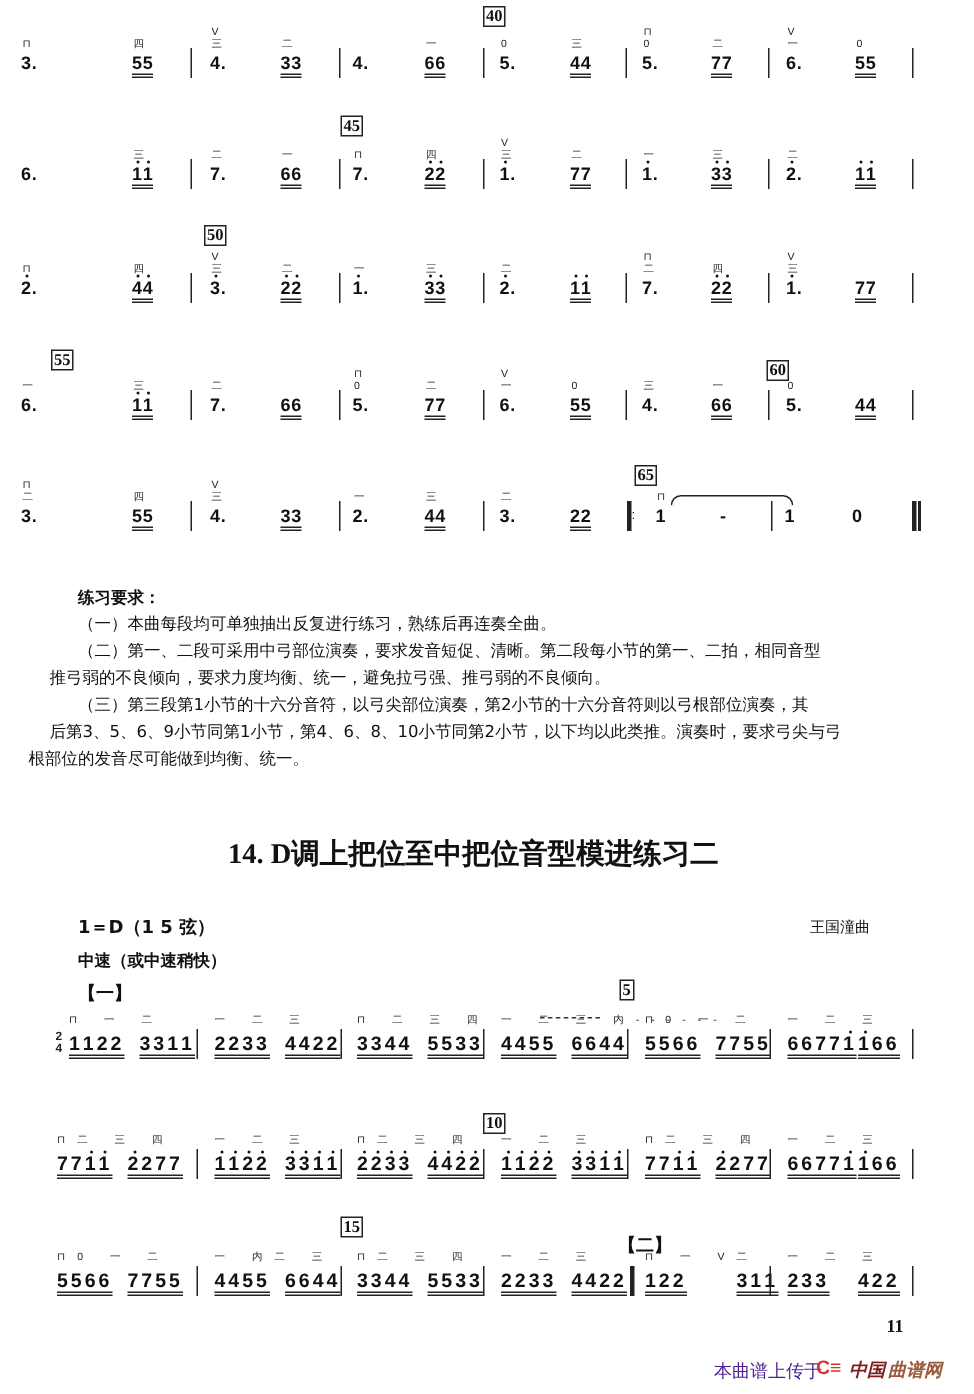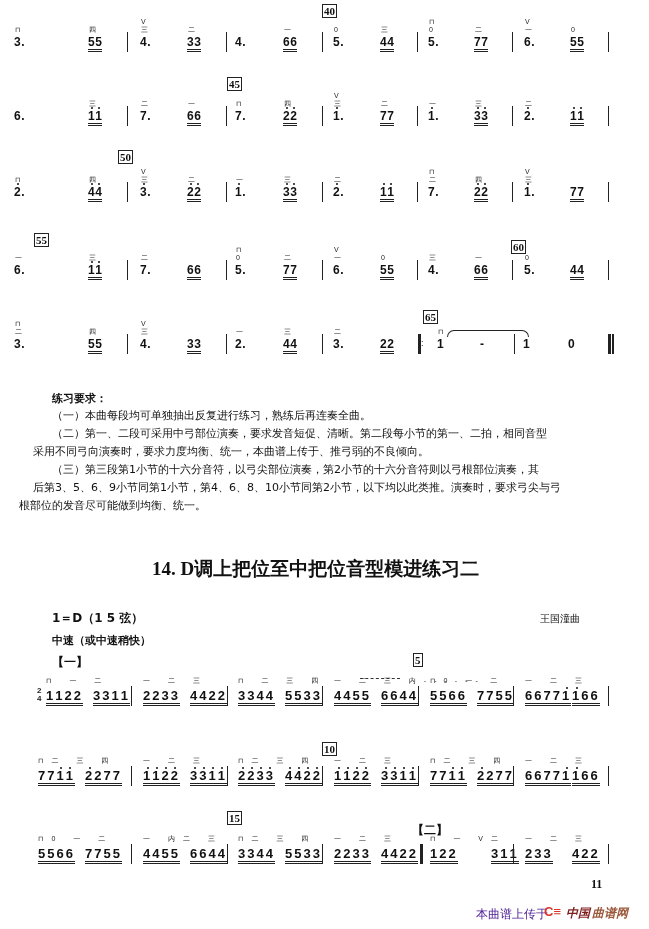--- a/index.html
+++ b/index.html
@@ -117,21 +117,21 @@
       <div class="mark" style="left: 429px; top: 168px;">⊓</div>
       <div class="mark" style="left: 429px; top: 176px;">二</div>
       <div class="note ul2" style="left: 474px; top: 186px;"><span class="d hi">2</span><span class="d"> </span><span class="d hi">2</span></div>
       <div class="mark" style="left: 475px; top: 176px;">四</div>
       <div class="bar" style="left: 512px; top: 182px;"></div>
       <div class="note" style="left: 524px; top: 186px;"><span class="d hi">1</span><span class="d">.</span></div>
       <div class="mark" style="left: 525px; top: 168px;">V</div>
       <div class="mark" style="left: 525px; top: 176px;">三</div>
       <div class="note ul2" style="left: 570px; top: 186px;"><span class="d">7</span><span class="d"> </span><span class="d">7</span></div>
       <div class="bar" style="left: 608px; top: 182px;"></div>
-      <div class="box" style="left: 118px; top: 150px;">50</div>
+      <div class="box" style="left: 136px; top: 150px;">50</div>
     </div>
     <div class="row" style="top: 0px;">
       <div class="note" style="left: 14px; top: 264px;"><span class="d">6</span><span class="d">.</span></div>
       <div class="mark" style="left: 15px; top: 254px;">一</div>
       <div class="note ul2" style="left: 88px; top: 264px;"><span class="d hi">1</span><span class="d"> </span><span class="d hi">1</span></div>
       <div class="mark" style="left: 89px; top: 254px;">三</div>
       <div class="bar" style="left: 127px; top: 260px;"></div>
       <div class="note" style="left: 140px; top: 264px;"><span class="d">7</span><span class="d">.</span></div>
       <div class="mark" style="left: 141px; top: 254px;">二</div>
       <div class="note ul2" style="left: 187px; top: 264px;"><span class="d">6</span><span class="d"> </span><span class="d">6</span></div>
@@ -191,21 +191,21 @@
       <div class="box" style="left: 423px; top: 310px;">65</div>
     </div>
     <div class="mark" style="left: 421px; top: 340px; font-size: 9px;">:</div>
     <div class="slur" style="left: 447px; top: 330px; width: 80px;"></div>
     <div class="bar" style="left: 612px; top: 334px; width: 2px;"></div>
   </div>
 
 <div class="txt" style="left:52px; top:390px; font-weight:bold;">练习要求：</div>
 <div class="txt" style="left:52px; top:407px;">（一）本曲每段均可单独抽出反复进行练习，熟练后再连奏全曲。</div>
 <div class="txt" style="left:52px; top:425px;">（二）第一、二段可采用中弓部位演奏，要求发音短促、清晰。第二段每小节的第一、二拍，相同音型</div>
-<div class="txt" style="left:33px; top:443px;">采用不同弓向演奏时，要求力度均衡、统一，本曲谱上传于、推弓弱的不良倾向。</div>
+<div class="txt" style="left:33px; top:443px;">推弓弱的不良倾向，要求力度均衡、统一，避免拉弓强、推弓弱的不良倾向。</div>
 <div class="txt" style="left:52px; top:461px;">（三）第三段第1小节的十六分音符，以弓尖部位演奏，第2小节的十六分音符则以弓根部位演奏，其</div>
 <div class="txt" style="left:33px; top:479px;">后第3、5、6、9小节同第1小节，第4、6、8、10小节同第2小节，以下均以此类推。演奏时，要求弓尖与弓</div>
 <div class="txt" style="left:19px; top:497px;">根部位的发音尽可能做到均衡、统一。</div>
 
 <div class="title" style="left:152px; top:556px;">14. D调上把位至中把位音型模进练习二</div>
 <div class="txt" style="left:52px; top:610px; font-weight:bold; font-size:12px;">1＝D（1 5 弦）</div>
 <div class="txt" style="left:52px; top:632px; font-weight:bold; font-size:11px;">中速（或中速稍快）</div>
 <div class="txt" style="left:540px; top:610px; font-size:10px;">王国潼曲</div>
 <div class="txt" style="left:52px; top:654px; font-weight:bold; font-size:12px;">【一】</div>
 

